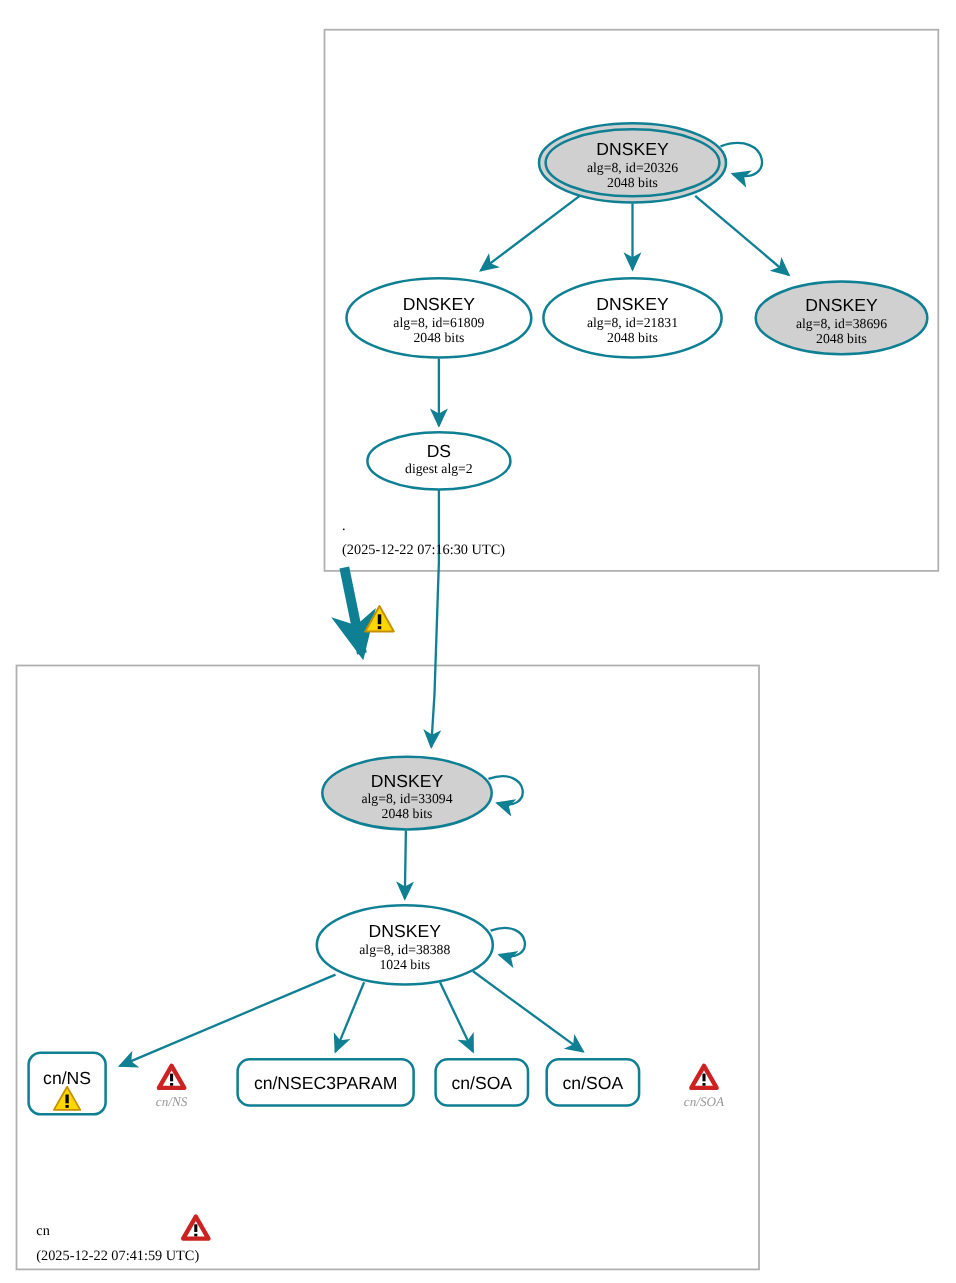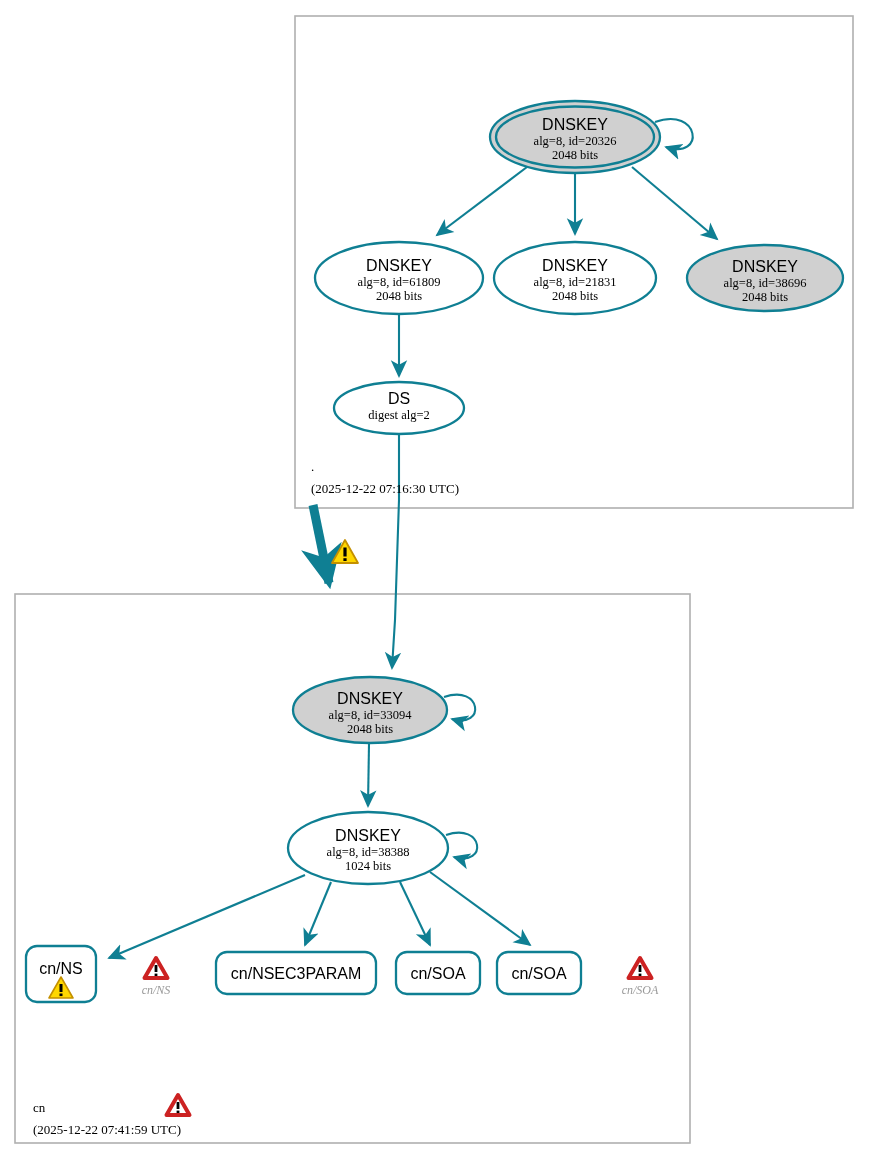--- a/index.html
+++ b/index.html
@@ -1,20 +1,20 @@
 <!DOCTYPE html>
 <html><head>
 <meta charset="utf-8">
 <style>
   html,body{margin:0;padding:0;background:#ffffff;}
   body{
     width:869px;height:1166px;position:relative;overflow:hidden;
     font-family:"Liberation Sans", sans-serif;
   }
-  #stage{position:absolute;left:0;top:0;width:869px;height:1016px;}
+  #stage{position:absolute;left:0;top:11px;width:869px;height:1016px;}
   svg.layer{position:absolute;left:0;top:0;width:869px;height:1166px;}
   .nodetext-main{font-family:"Liberation Sans", sans-serif;font-size:16px;fill:#000;}
   .nodetext-sub{font-family:"Liberation Serif", serif;font-size:12.5px;fill:#000;}
   .zonelabel{font-family:"Liberation Serif", serif;font-size:13px;fill:#000;}
   .rrlabel{font-family:"Liberation Sans", sans-serif;font-size:16px;fill:#000;}
   .errlabel{font-family:"Liberation Serif", serif;font-size:12px;fill:#999999;font-style:italic;}
 </style>
 </head>
 <body>
 

